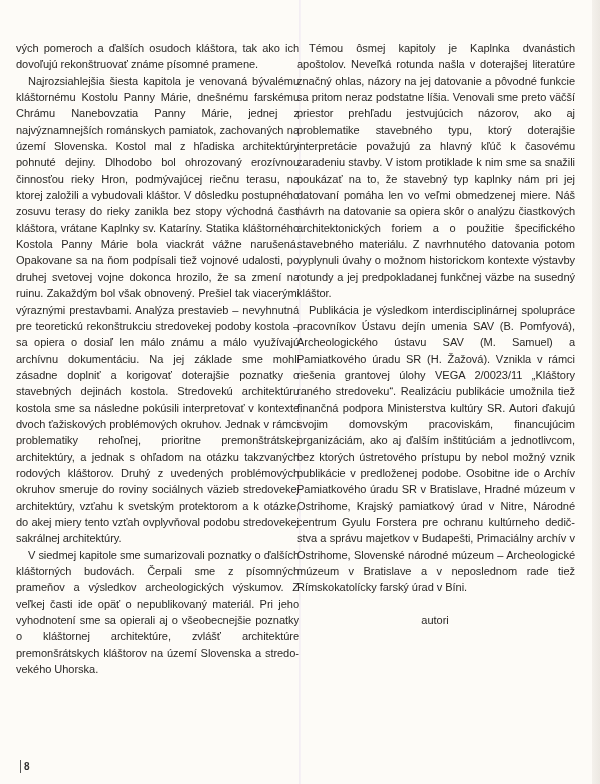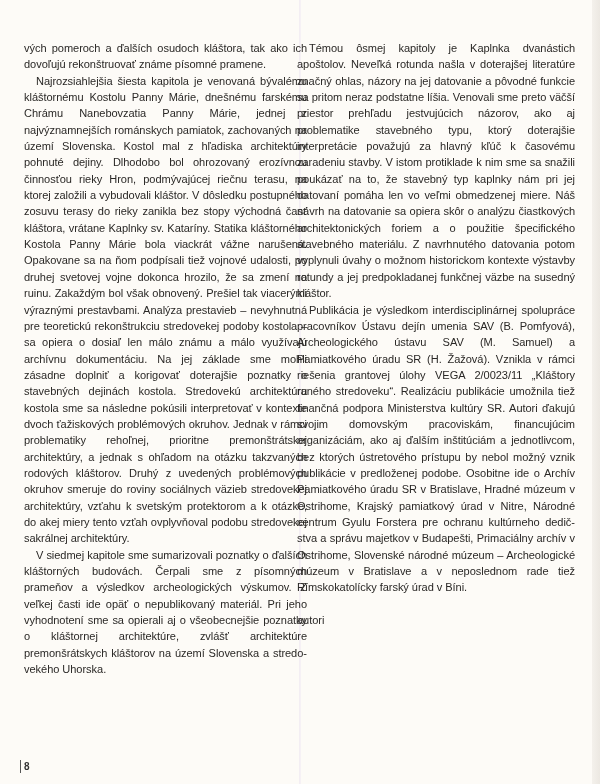--- a/index.html
+++ b/index.html
@@ -17,26 +17,26 @@
   .col-divider {
     position: absolute; top: 0; bottom: 0; left: 299px; width: 2px;
     background: linear-gradient(to right, #f1ecf2, #f8f3f6);
   }
   .column {
     position: absolute; top: 40px;
     font-size: 11.05px; line-height: 16.35px;
     text-align: justify;
     letter-spacing: -0.05px;
   }
-  .col-left { left: 24px; width: 283px; }
+  .col-left { left: 16px; width: 283px; }
   .col-right { left: 297px; width: 278px; }
   .column p { margin: 0; text-indent: 12px; hyphens: manual; }
   .column p.noindent { text-indent: 0; }
   .signature {
-    margin-top: 16px; text-align: left; padding-right: 2px;
+    margin-top: 16px; text-align: center; padding-right: 2px;
   }
   .folio {
     position: absolute; left: 20px; top: 760px;
     font-size: 10px; font-weight: bold; color: #333;
     display: flex; align-items: center;
   }
   .folio-bar {
     display: inline-block; width: 1px; height: 13px; background: #555; margin-right: 3px;
   }
 </style>

